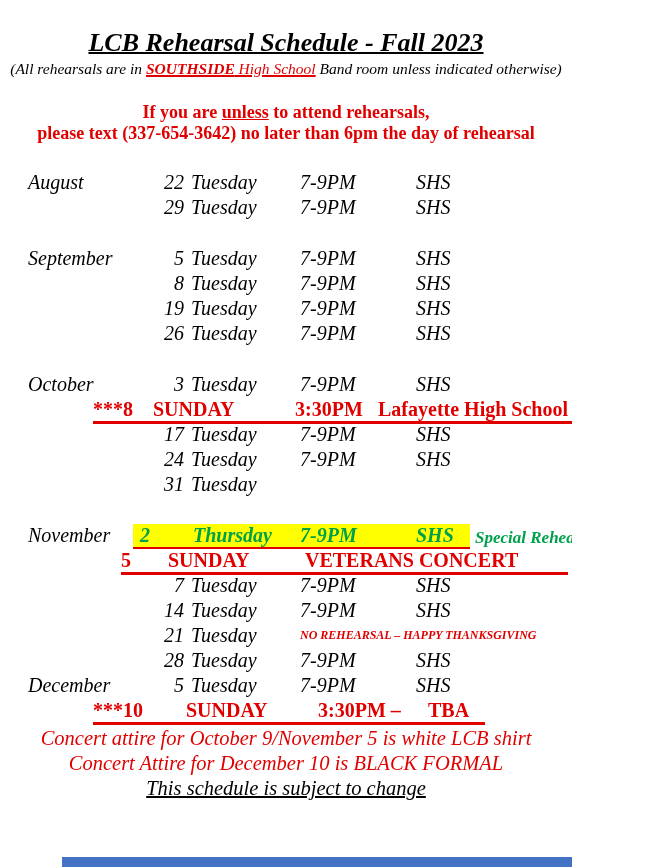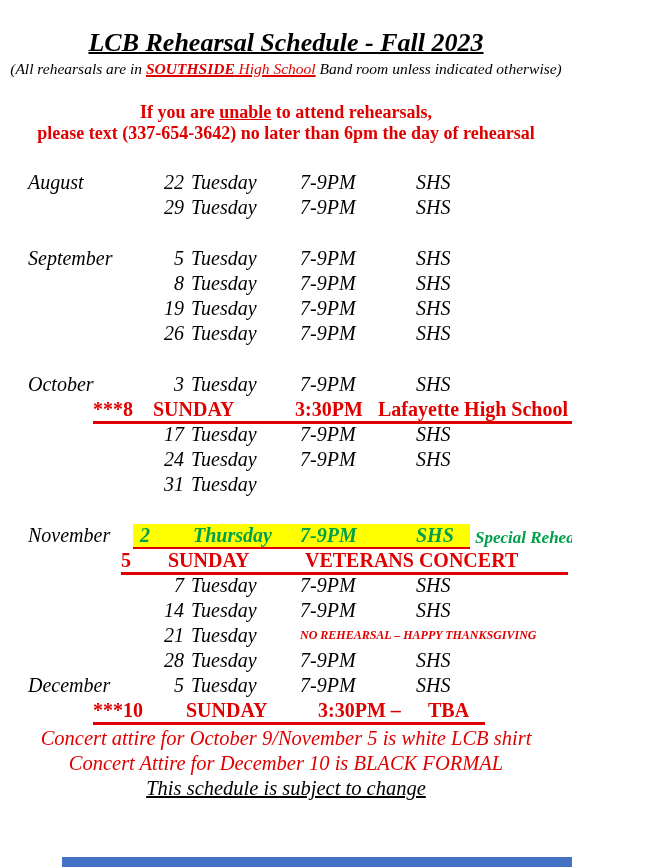--- a/index.html
+++ b/index.html
@@ -81,21 +81,21 @@
 
   <div class="s-title">
     <span class="u">LCB Rehearsal Schedule - Fall 2023</span>
   </div>
 
   <div class="subtitle">
     <span>(All rehearsals are in </span><span class="school school-bold">SOUTHSIDE</span><span class="school"> High School</span><span> Band room unless indicated otherwise)</span>
   </div>
 
   <div class="notice">
-    <div><span>If you are </span><span class="u">unable</span><span> to attend rehearsals,</span></div>
+    <div><span>If you are </span><span class="u">unless</span><span> to attend rehearsals,</span></div>
     <div>please text (337-654-3642) no later than 6pm the day of rehearsal</div>
   </div>
 
   <div class="sched">
 
     <div class="srow">
       <span class="c-month">August</span>
       <span class="c-day">22</span>
       <span class="c-wd">Tuesday</span>
       <span class="c-time">7-9PM</span>

